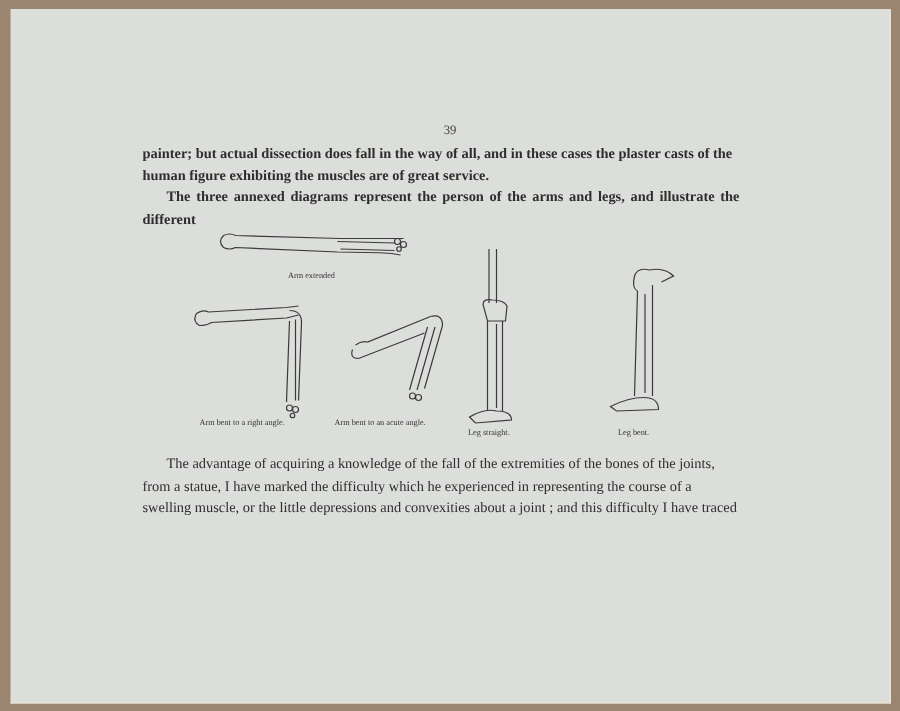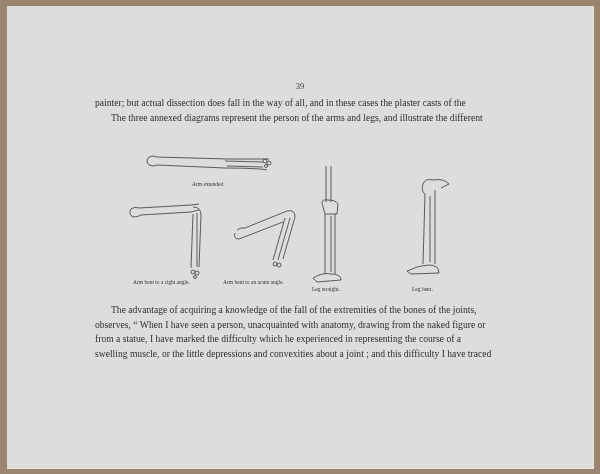--- a/index.html
+++ b/index.html
@@ -1,33 +1,34 @@
 <!DOCTYPE html>
 <html><head>
 <meta charset="utf-8">
 <style>
   html, body { margin:0; padding:0; }
   body { width:600px; height:474px; background:#9b8470; position:relative; overflow:hidden; font-family:"DejaVu Serif","Liberation Serif",serif; }
   .page { position:absolute; left:7px; top:6px; width:586px; height:462px; background:#dcdedb; border-right:1px solid #ece3d2; border-bottom:1px solid #ece3d2; }
   .pnum { position:absolute; left:0; width:586px; top:75px; text-align:center; font-size:8.5px; color:#444; font-family:"Liberation Serif",serif; }
   .para { position:absolute; left:88px; width:398px; font-family:"Liberation Serif",serif; font-size:9.6px; line-height:14.6px; color:#2e2e2e; text-align:justify; }
   .para .indent { display:inline-block; width:16px; }
-  .p1 { top:90px; }
+  .p1 { top:90px;font-weight:bold; }
   .p2 { top:297px; }
   .cap { position:absolute; font-family:"Liberation Serif",serif; font-size:5.5px; color:#333; white-space:nowrap; }
   svg.fig { position:absolute; left:0; top:0; }
 </style>
 </head>
 <body>
 
 <div class="page">
   <div class="pnum">39</div>
 
   <div class="para p1">
     <div>painter; but actual dissection does fall in the way of all, and in these cases the plaster casts of the</div>
+    <div>human figure exhibiting the muscles are of great service.</div>
     <div><span class="indent"></span><span>The three annexed diagrams represent the person of the arms and legs, and illustrate the different</span></div>
   </div>
 
   <svg class="fig" width="586" height="462" fill="none" stroke="#3a3a3a" stroke-width="0.8">
 
     <g>
       <path d="M142 151 q-4 4 0 8 q4 2 8 0 l68 3 q20 0 36 1 l6 1 M142 151 q4 -2 8 0 l70 2 q22 0 36 0 l6 0"></path>
       <path d="M218 155 l38 1 M220 160 l36 1"></path>
       <circle cx="258" cy="155" r="2"></circle>
         <circle cx="262" cy="157" r="2"></circle>
@@ -64,17 +65,16 @@
   </svg>
 
   <div class="cap" style="left:185px;top:175px;">Arm extended</div>
   <div class="cap" style="left:126px;top:273px;">Arm bent to a right angle.</div>
   <div class="cap" style="left:216px;top:273px;">Arm bent to an acute angle.</div>
   <div class="cap" style="left:305px;top:280px;">Leg straight.</div>
   <div class="cap" style="left:405px;top:280px;">Leg bent.</div>
 
   <div class="para p2">
     <div><span class="indent"></span><span>The advantage of acquiring a knowledge of the fall of the extremities of the bones of the joints,</span></div>
-    <div>observes, “ When I have seen a person, unacquainted with anatomy, drawing from the naked figure or</div>
     <div>from a statue, I have marked the difficulty which he experienced in representing the course of a</div>
     <div>swelling muscle, or the little depressions and convexities about a joint ; and this difficulty I have traced</div>
   </div>
 </div>
 
 </body></html>

